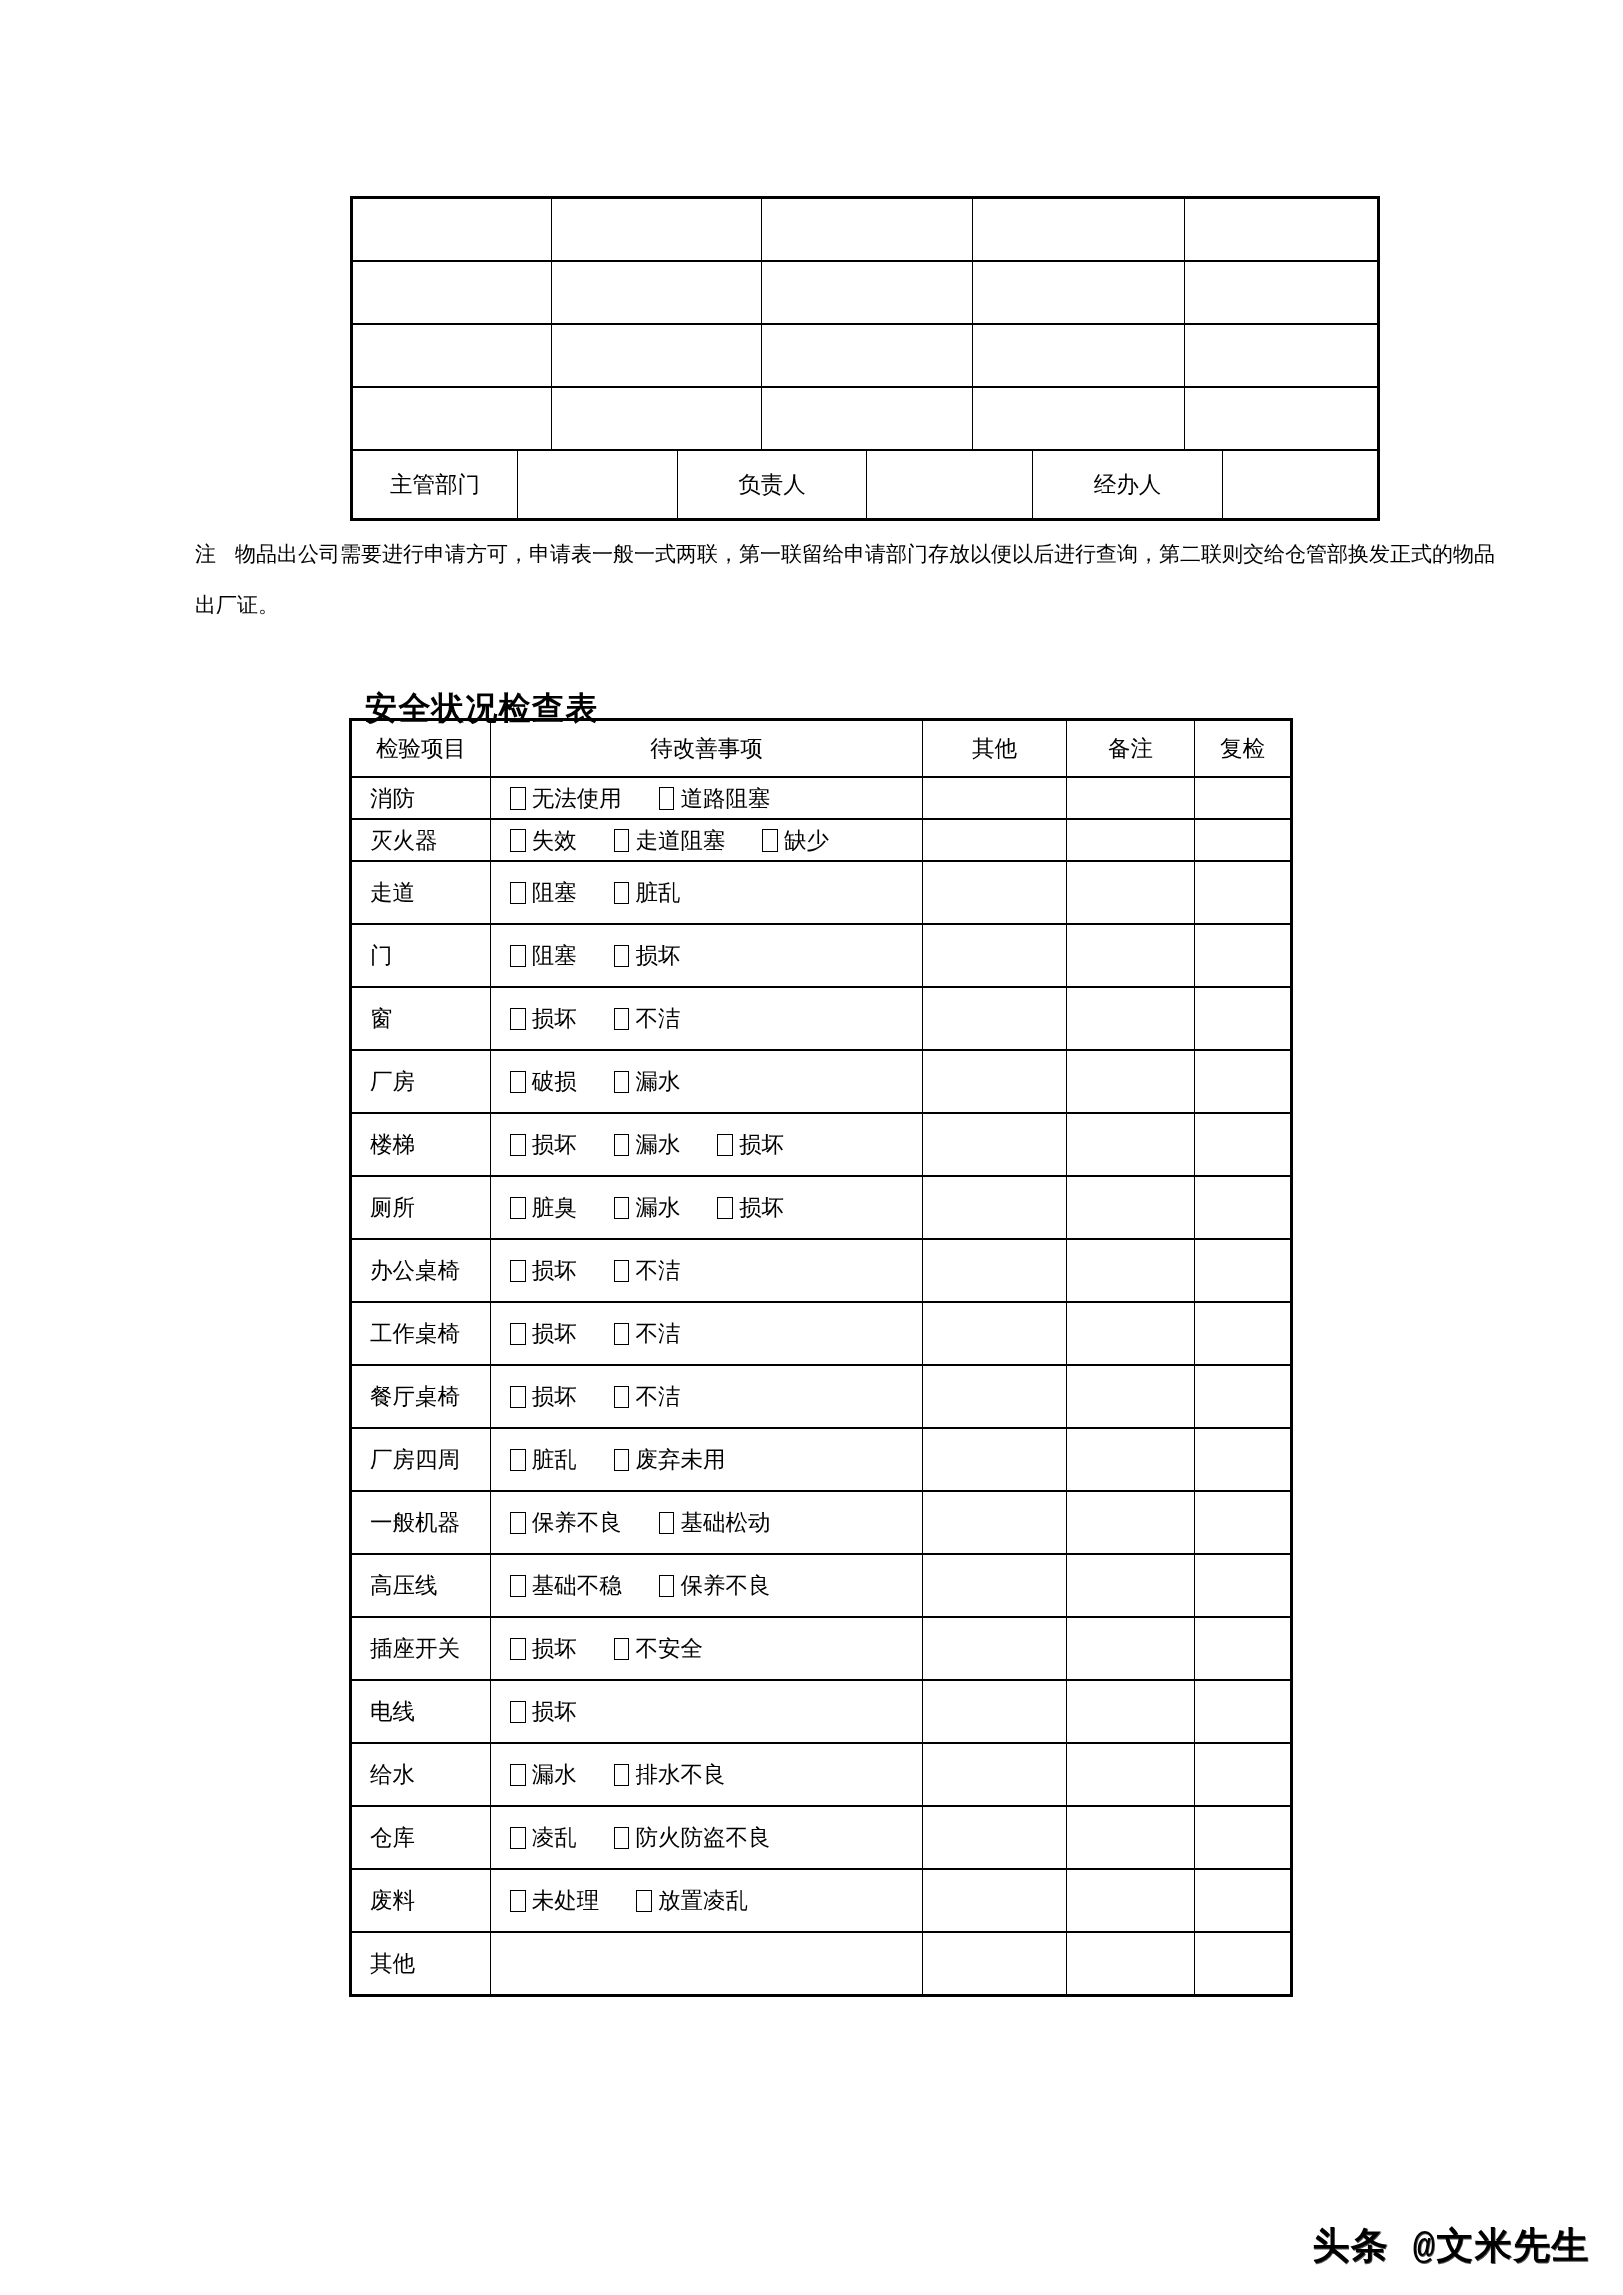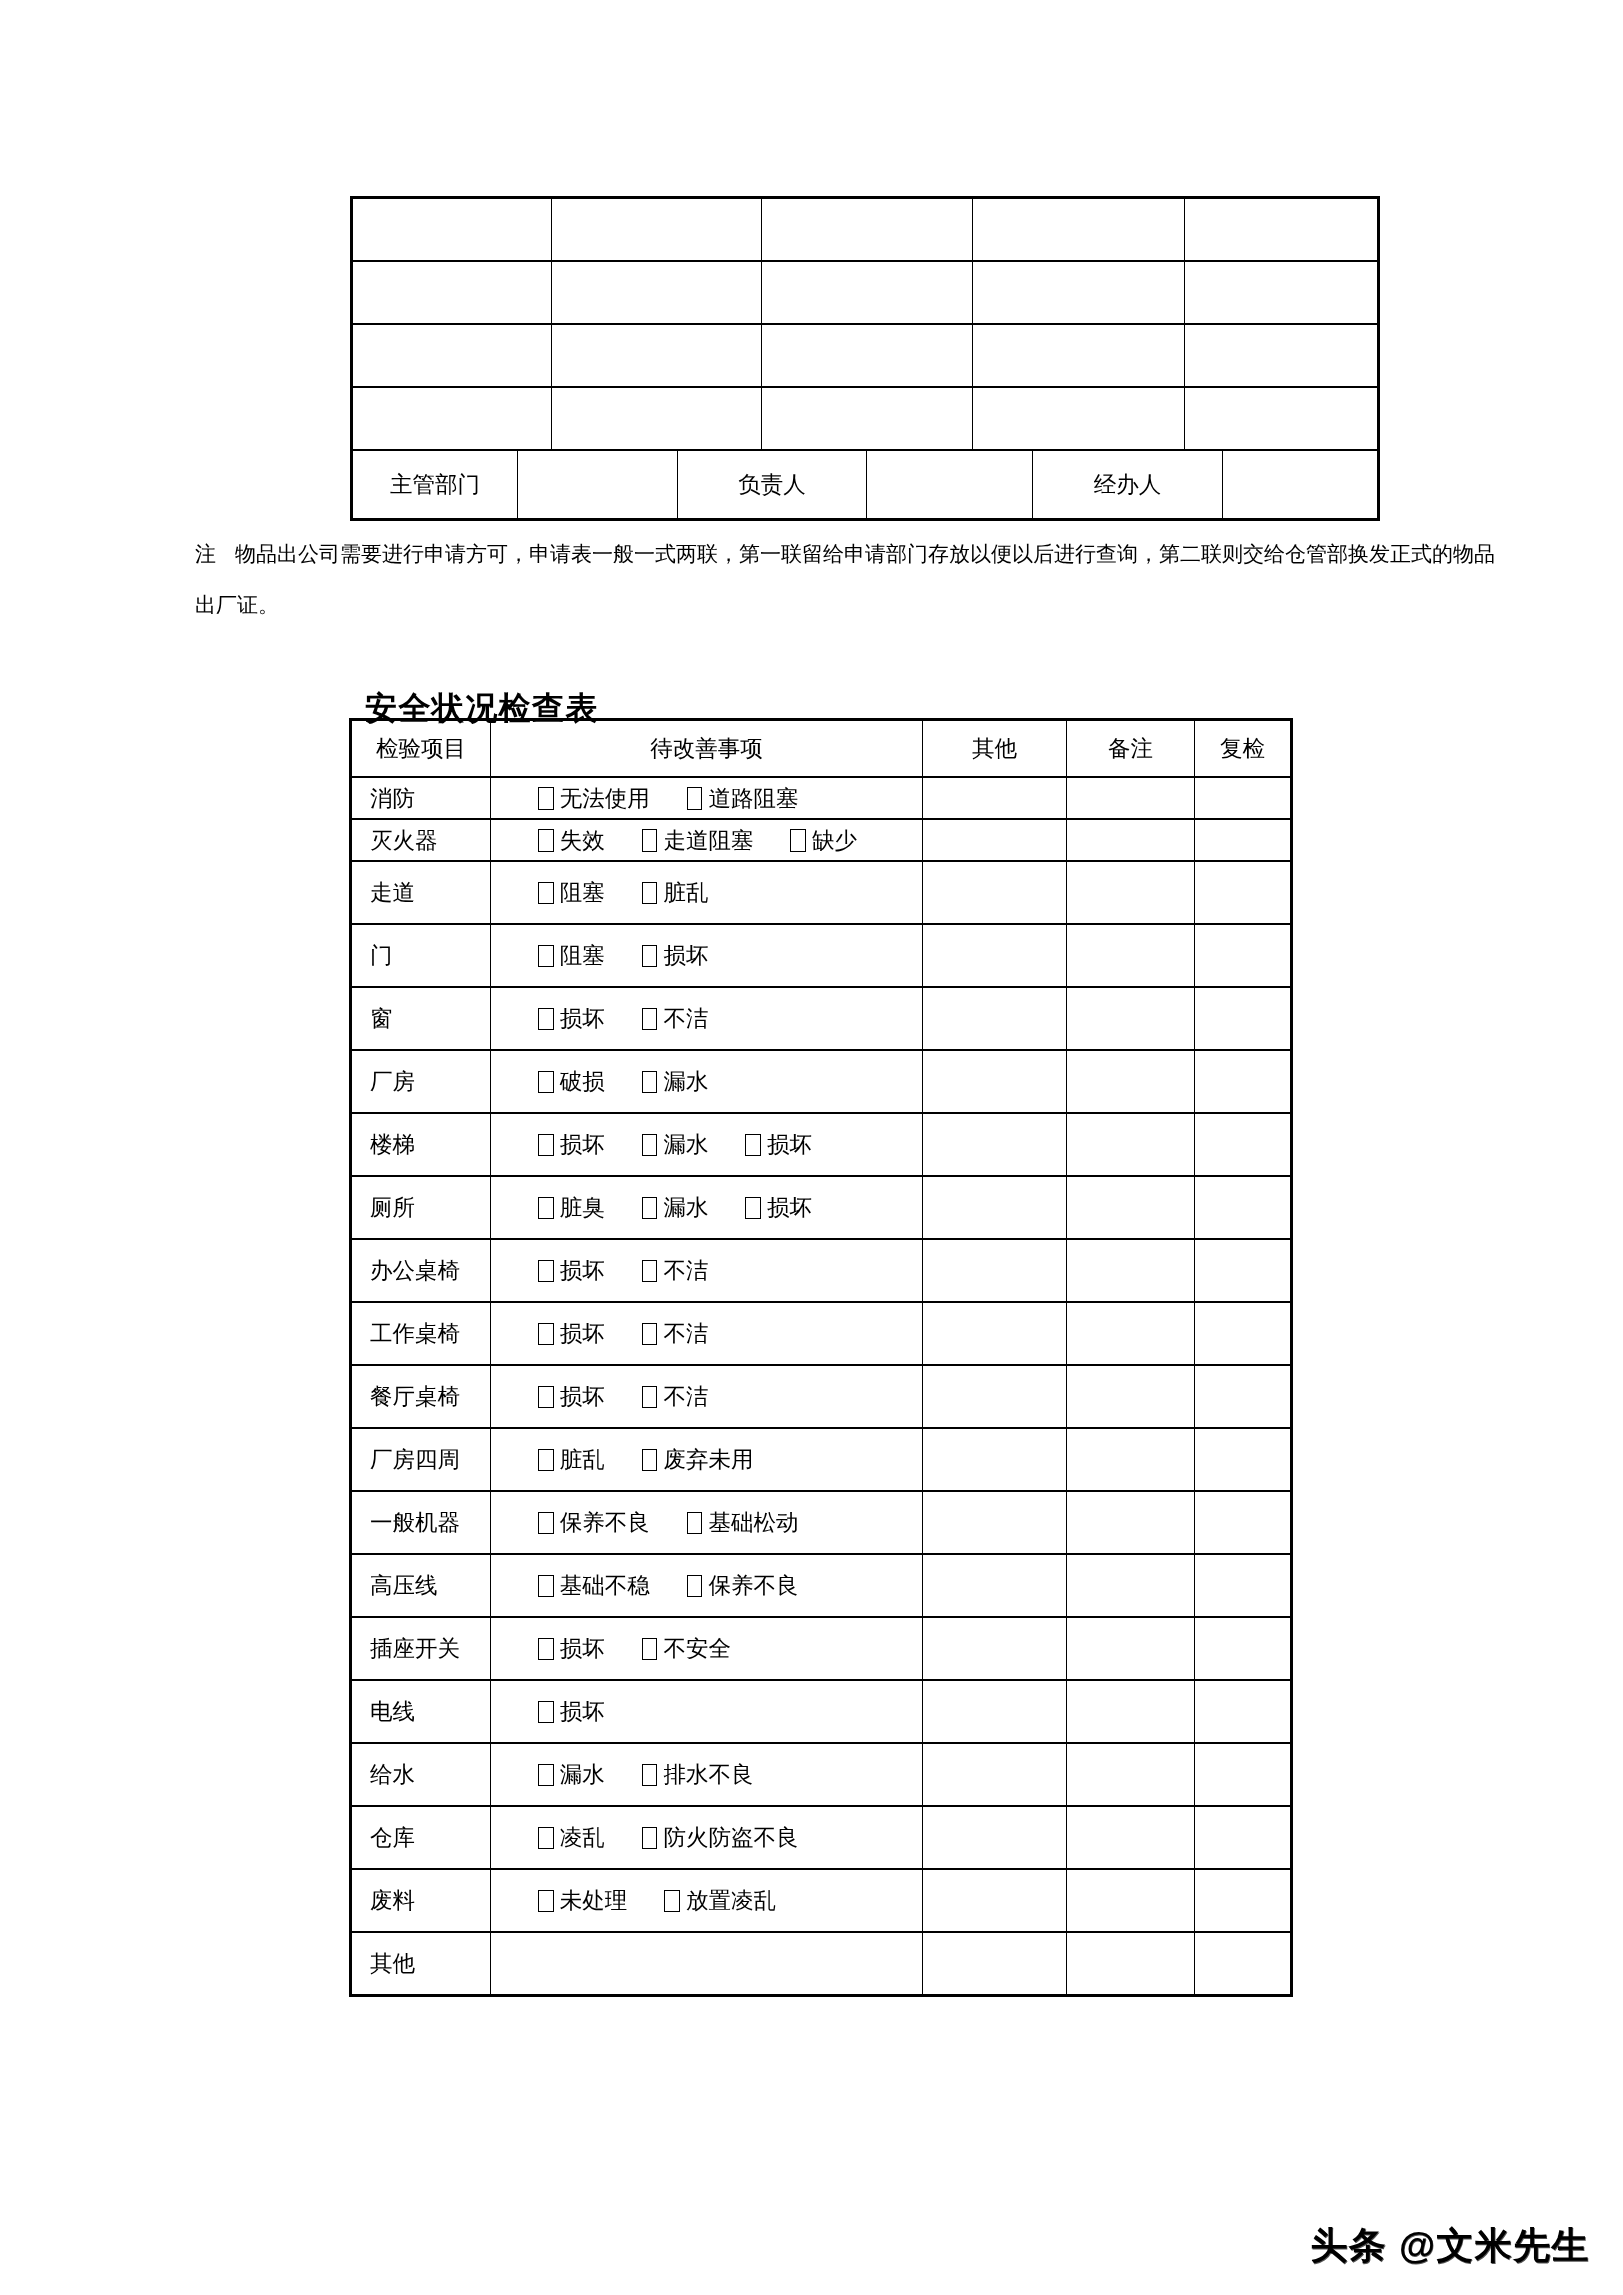--- a/index.html
+++ b/index.html
@@ -82,39 +82,39 @@
     border-bottom-width: 2.7px;
     vertical-align: middle;
     font-weight: normal;
     font-size: 22.5px;
     padding: 0;
   }
   #main-table th { height: 55px; text-align: center; }
   #main-table td { height: 61px; }
   #main-table tr.compact td { height: 40px; }
   #main-table td.item-col { text-align: left; padding-left: 18px; }
-  #main-table td.issues-col { text-align: left; padding-left: 47px; white-space: nowrap; }
+  #main-table td.issues-col { text-align: left; padding-left: 19px; white-space: nowrap; }
   .issue { display: inline-block; margin-right: 37px; white-space: nowrap; }
   .issue:last-child { margin-right: 0; }
   .chk {
     display: inline-block;
     width: 13.6px;
     height: 20.5px;
     border: 1.4px solid #000;
     margin-right: 6.1px;
     vertical-align: middle;
     margin-top: -4.1px;
   }
 
   
   .watermark {
     position: absolute;
     right: 33px;
     top: 2221px;
-    font-family: Liberation Sans, sans-serif;
+    font-family: Liberation Mono, monospace;
     font-size: 37px;
     font-weight: bold;
     letter-spacing: 1.4px;
     color: #000;
     text-shadow: 0.7px 0.7px 0 #555;
   }
 </style>
 </head>
 <body>
 

